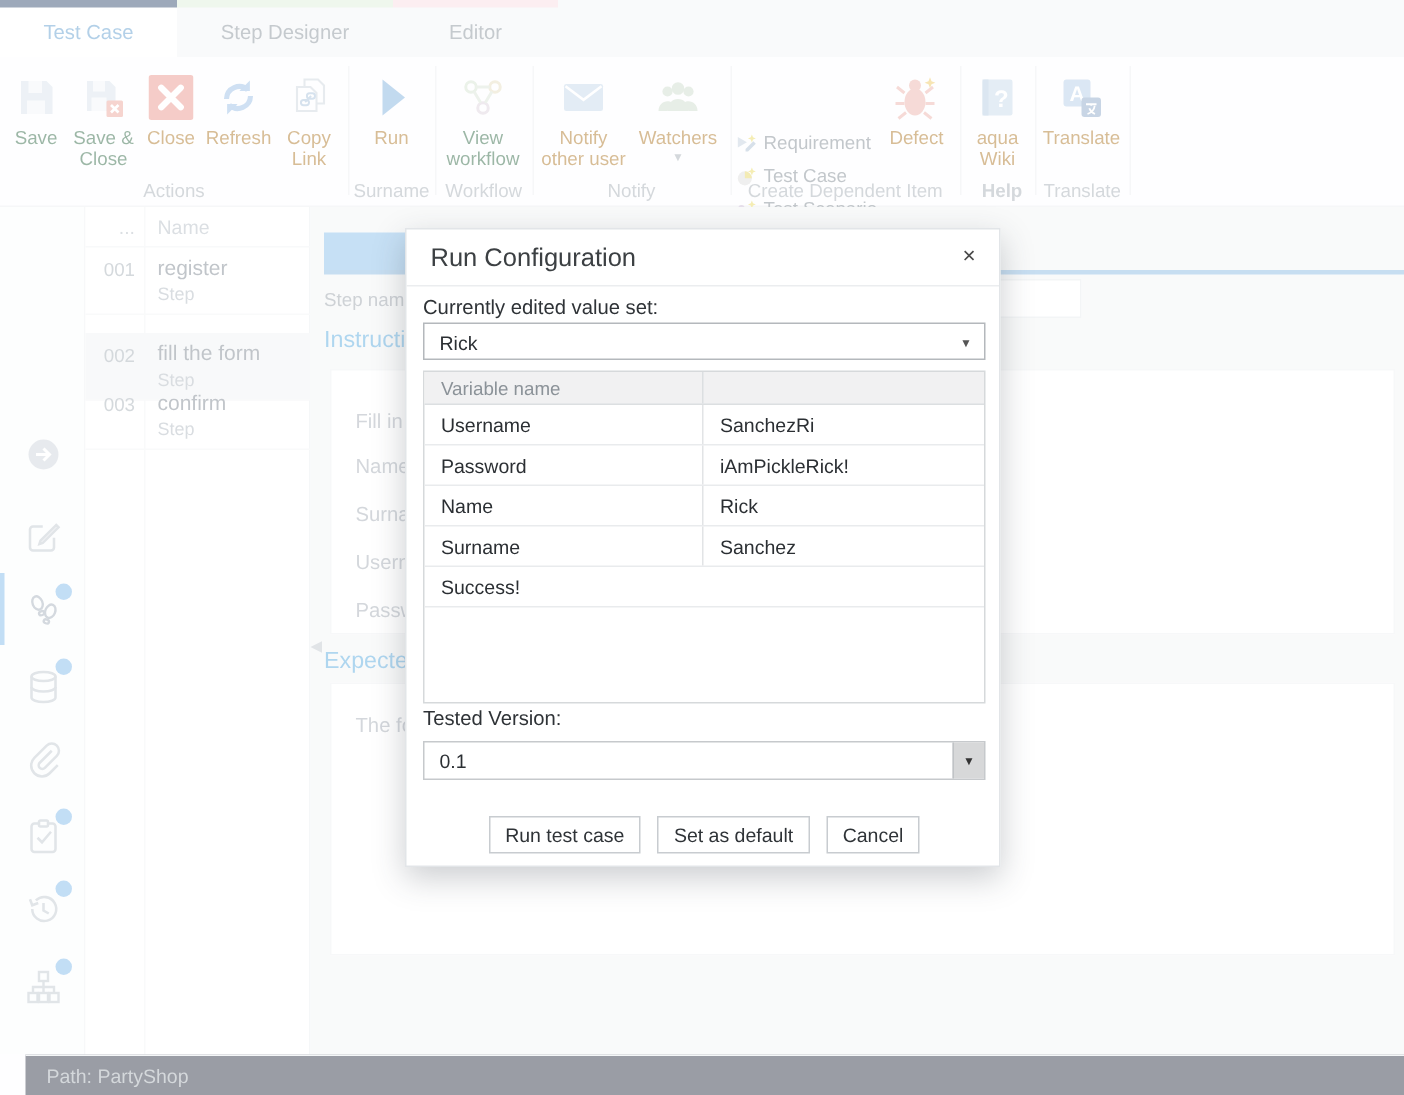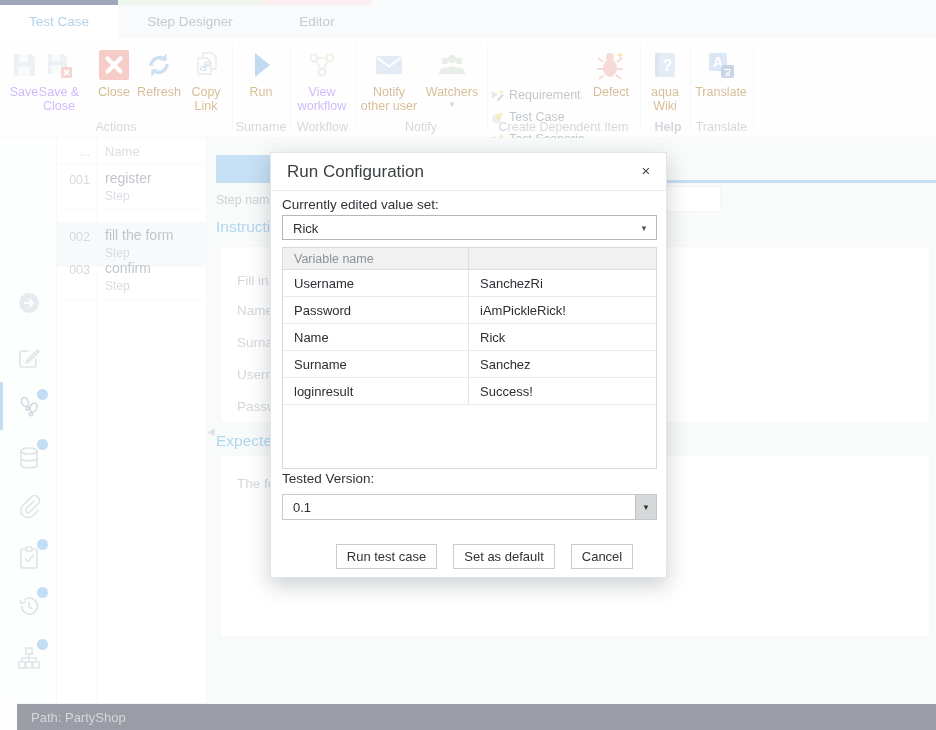--- a/index.html
+++ b/index.html
@@ -15,21 +15,21 @@
   .tab .tlabel { position:absolute; left:0; right:0; top:14px; }
   .tab.active { background:#fff; }
   .tab.active .tlabel { color:#4a90c8; }
   
   .ribbon { position:absolute; left:0; top:38px; width:936px; height:100px; background:#fdfdfe; border-bottom:1px solid #e9ecef; }
   .rsep { position:absolute; top:6px; height:86px; width:1px; background:#e9ecef; }
   .rgroup-label { position:absolute; bottom:3px; text-align:center; font-size:12.5px; color:#9aa3ac; }
   .rbtn { position:absolute; top:8px; height:84px; display:flex; flex-direction:column; align-items:center; cursor:pointer; }
   .ricon { height:38px; display:flex; align-items:center; justify-content:center; }
   .rlabel { margin-top:1px; font-size:12.5px; line-height:14px; color:#a16207; text-align:center; }
-  .rbtn.disabled .rlabel { color:#8b5cf6; }
+  .rbtn.disabled .rlabel { color:#14532d; }
   .rcaret { font-size:8px; color:#9aa3ac; margin-top:1px; }
   .smallstack { position:absolute; left:490px; top:46px; }
   .sbtn { display:flex; align-items:center; height:22px; cursor:pointer;text-align:right; }
   .sbtn svg { margin-right:4px; }
   .sbtn .slabel { font-size:12.5px; color:#6f7a84; }
   
   .main { position:absolute; left:0; top:138px; width:936px; height:565px; }
   .sidebar { position:absolute; left:0; top:0; width:57px; height:565px; background:#fbfcfd; border-right:1px solid #eceef0; }
   .side-item { position:absolute; left:0; width:57px; height:48px; display:flex; align-items:center; justify-content:center; cursor:pointer; }
   .side-item .dot { position:absolute; left:37px; top:4px; width:11px; height:11px; border-radius:50%; background:#6fb0e8; }
@@ -75,21 +75,21 @@
   .vt-header > div { font-size:12.5px; color:#8b9298; padding:4px 0 0 11px; }
   .vt-row { display:flex; height:27px; border-bottom:1px solid #e9ebed; cursor:default; }
   .vt-row > div { font-size:13px; color:#2b2f33; padding:6px 0 0 11px; }
   .cname { width:186px; border-right:1px solid #e2e4e6; }
   .cval { flex:1; }
   .vt-header .cname { border-right:1px solid #dcdfe1; }
   .mcombo { position:absolute; left:11px; top:341px; width:375px; height:26px; border:1px solid #c6c9cc; background:#fff; }
   .mcombo .val { position:absolute; left:10px; top:5px; font-size:13px; color:#2b2f33; }
   .combobtn { position:absolute; right:0; top:0; width:21px; height:24px; background:#d7d8d9; border-left:1px solid #c0c3c6; cursor:pointer; }
   .combobtn .caret { right:6px; top:8px; color:#333; }
-  .mbtns { position:absolute; left:16px; top:391px; width:100%; display:flex; justify-content:center; gap:16px; }
+  .mbtns { position:absolute; left:1px; top:391px; width:100%; display:flex; justify-content:center; gap:11px; }
   .mbtn { height:25px; border:1px solid #c8ccd0; background:#fff; font-size:13px; color:#2f3337;
           font-family:"Liberation Sans","DejaVu Sans",sans-serif; padding:0 10px; cursor:pointer; }
   .mbtn.w1 { min-width:95px; } .mbtn.w2 { min-width:95px; } .mbtn.w3 { min-width:58px; }
 </style>
 </head>
 <body>
 
 <div class="screen">
 
   <div class="tabbar">
@@ -119,21 +119,21 @@
     <div class="rbtn disabled" style="left:2px;width:44px;">
       <div class="ricon">
         <svg viewBox="0 0 30 30" width="30" height="30">
             <path d="M5 4h17l4 4v18H5z" fill="#d4deea"></path>
             <rect x="10" y="4" width="9" height="8" fill="#f0f4f8"></rect>
             <rect x="9" y="17" width="12" height="9" fill="#f0f4f8"></rect>
           </svg>
       </div>
       <div class="rlabel">Save</div>
     </div>
-    <div class="rbtn disabled" style="left:36px;width:46px;">
+    <div class="rbtn disabled" style="left:46px;width:46px;">
       <div class="ricon">
         <svg viewBox="0 0 30 30" width="30" height="30">
             <path d="M4 4h15l4 4v16H4z" fill="#d4deea"></path>
             <rect x="8" y="4" width="8" height="7" fill="#f0f4f8"></rect>
             <rect x="7" y="15" width="10" height="9" fill="#f0f4f8"></rect>
             <rect x="17" y="17" width="11" height="11" rx="1" fill="#e9988c"></rect>
             <path d="M20 20l5 5M25 20l-5 5" stroke="#fff" stroke-width="1.8"></path>
           </svg>
       </div>
       <div class="rlabel">Save &amp; Close</div>
@@ -423,21 +423,20 @@
       </div>
       <div class="vt-row">
         <div class="cname">Name</div>
         <div class="cval">Rick</div>
       </div>
       <div class="vt-row">
         <div class="cname">Surname</div>
         <div class="cval">Sanchez</div>
       </div>
       <div class="vt-row">
-        <div class="cname">loginresult</div>
         <div class="cval">Success!</div>
       </div>
     </div>
 
     <div class="mlabel" style="top:318px;">Tested Version:</div>
     <div class="mcombo">
       <div class="val">0.1</div>
       <div class="combobtn">
         <div class="caret">▼</div>
       </div>

